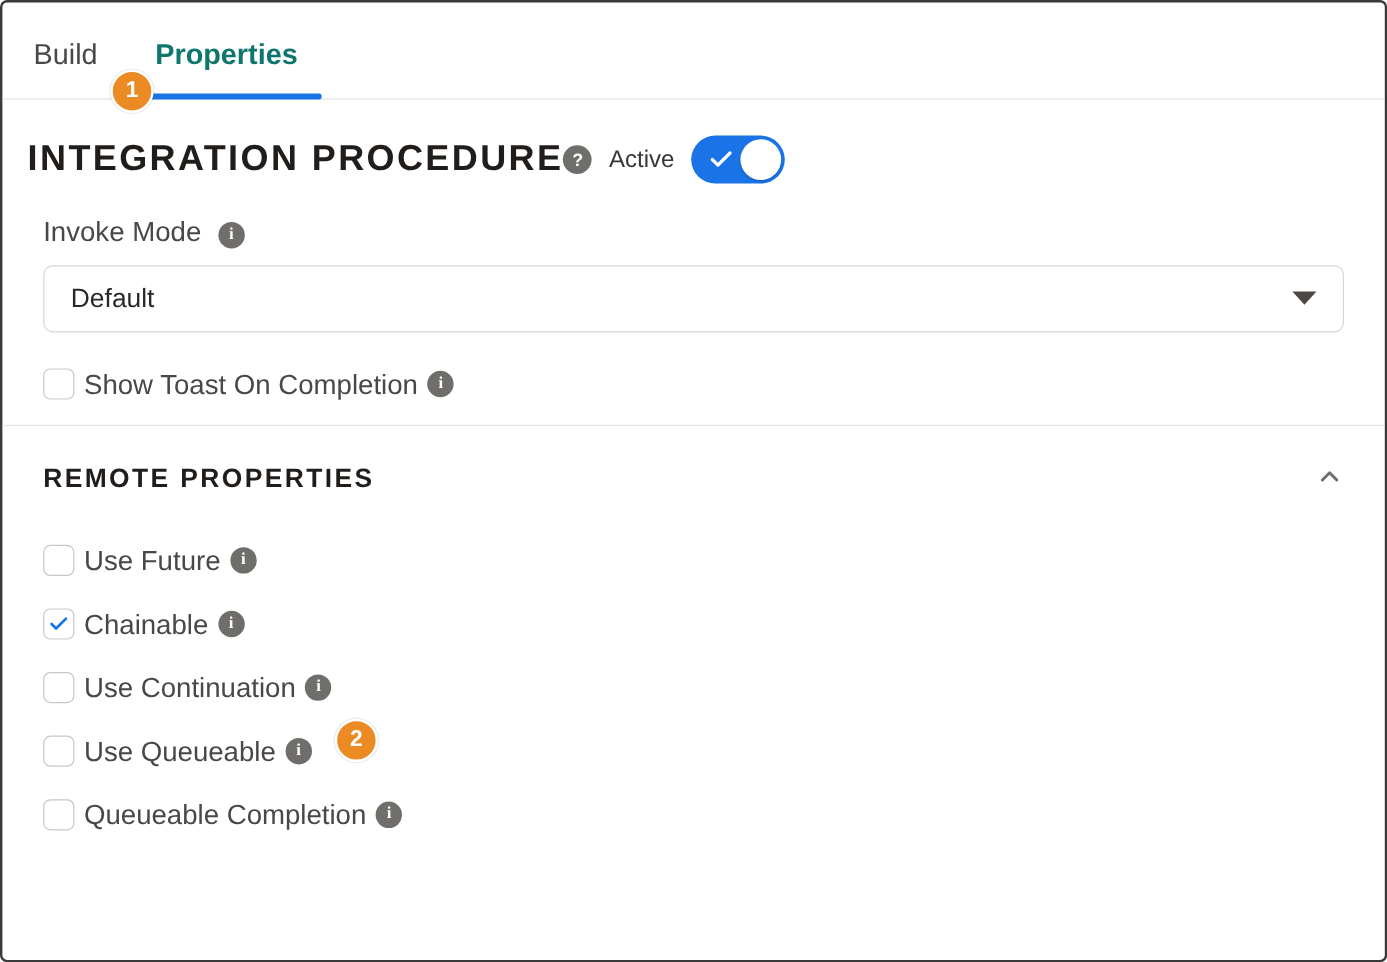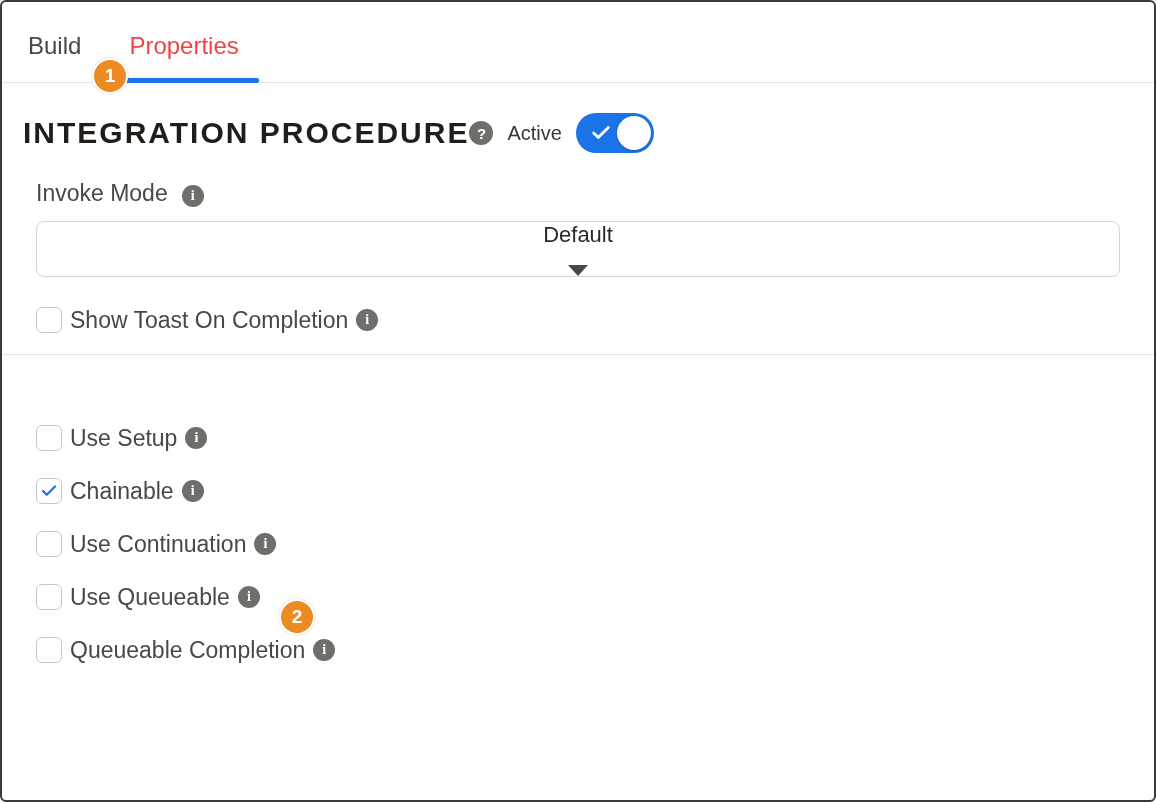--- a/index.html
+++ b/index.html
@@ -27,22 +27,22 @@
     border-bottom: 1px solid #e5e5e5;
     position: relative;
   }
   .tab {
     padding: 30px 30px 22px 18px;
     font-size: 24px;
     color: #4a4745;
     cursor: pointer;
   }
   .tab.active {
-    font-weight: 400;
-    color: #ef4444;
+    font-weight: 700;
+    color: #0f766e;
     position: relative;
     text-align: center;
   }
   .tab.active::after {
     content: "";
     position: absolute;
     left: 10px;
     right: 10px;
     bottom: -1px;
     height: 5px;
@@ -142,21 +142,20 @@
     border: 1px solid #d8d6d4;
     border-radius: 8px;
     height: 56px;
     display: flex;
     align-items: center;
     justify-content: space-between;
     padding: 0 22px;
     font-size: 22px;
     color: #2b2826;
     cursor: pointer;
-    flex-direction: column;
   }
   .select .caret {
     width: 0;
     height: 0;
     border-left: 10px solid transparent;
     border-right: 10px solid transparent;
     border-top: 11px solid #4a4745;
   }
   .checkbox-row {
     display: flex;
@@ -274,26 +273,34 @@
     <div class="checkbox-row">
       <span class="checkbox">
         
       </span>
       <span class="checkbox-label">Show Toast On Completion</span>
       <span class="info-icon">i</span>
     </div>
   </div>
 
   <div class="section">
+    <div class="section-header">
+      <div class="section-title">REMOTE PROPERTIES</div>
+      <div class="collapse-caret">
+        <svg viewBox="0 0 24 24" fill="none" stroke="currentColor" stroke-width="2.5" stroke-linecap="round" stroke-linejoin="round">
+            <polyline points="6 15 12 9 18 15"></polyline>
+          </svg>
+      </div>
+    </div>
     <div class="checkbox-list">
       <div class="checkbox-row">
         <span class="checkbox">
           
         </span>
-        <span class="checkbox-label">Use Setup</span>
+        <span class="checkbox-label">Use Future</span>
         <span class="info-icon">i</span>
       </div>
       <div class="checkbox-row">
         <span class="checkbox checked">
           <svg viewBox="0 0 24 24" fill="none" stroke="currentColor" stroke-width="3" stroke-linecap="round" stroke-linejoin="round">
               <polyline points="4 12 9 17 20 6"></polyline>
             </svg>
         </span>
         <span class="checkbox-label">Chainable</span>
         <span class="info-icon">i</span>

